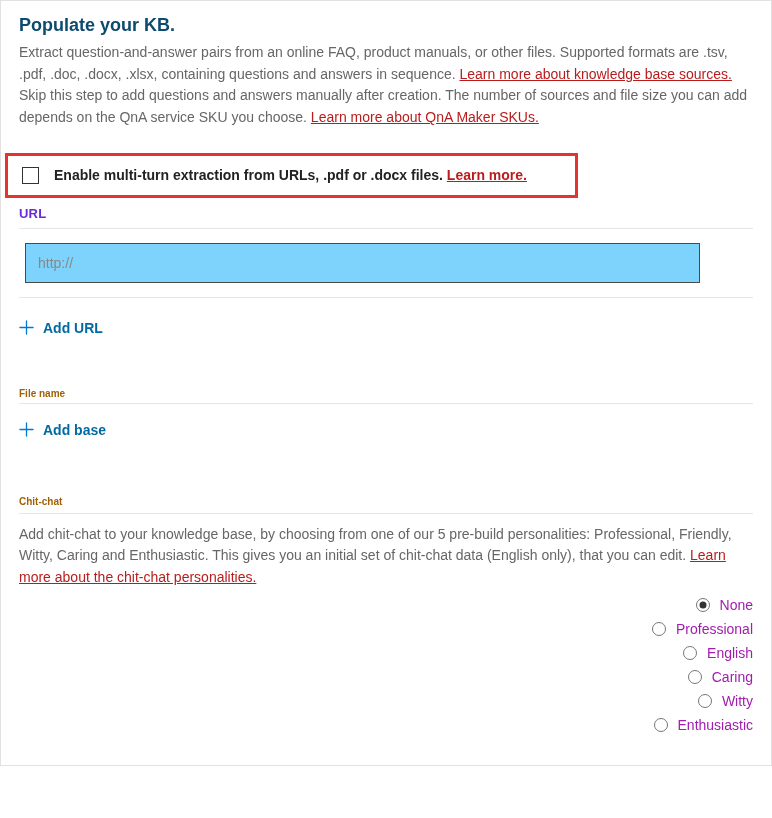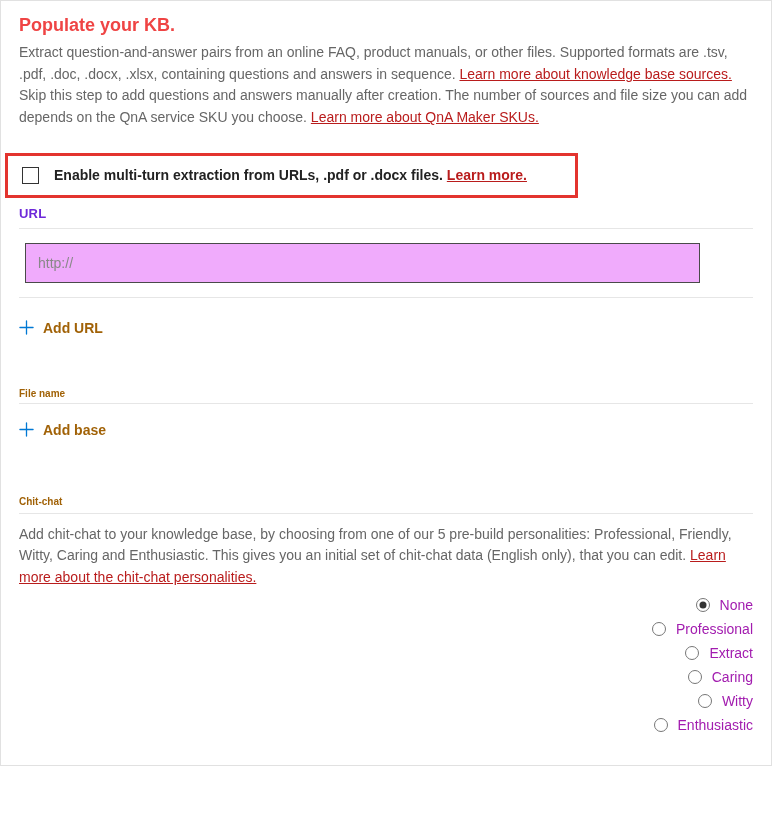--- a/index.html
+++ b/index.html
@@ -11,21 +11,21 @@
       width: 772px;
     }
     .panel {
       border: 1px solid #e1e1e1;
       padding: 14px 18px 24px 18px;
     }
     h2.title {
       font-size: 18px;
       font-weight: 600;
       margin-bottom: 6px;
-      color: #ef4444;
+      color: #0c4a6e;
     }
     .desc {
       color: #666;
       line-height: 1.55;
       font-size: 14px;
     }
     a.link {
       color: #b91c1c;
       text-decoration: underline;
       cursor: pointer;
@@ -68,30 +68,30 @@
     }
     .hr.tight { margin: 4px 0 10px 0; }
     .url-input {
       width: 680px;
       max-width: 92%;
       height: 40px;
       border: 1px solid #4a4a4a;
       padding: 17px 12px;
       font-size: 14px;
       color: #666;
-      background: #f0abfc;
+      background: #7dd3fc;
       display: block;
       margin-bottom: 14px;
       margin-left: 6px;
     }
     .url-input::placeholder { color: #888; }
     .add-btn {
       display: inline-flex;
       align-items: center;
-      color: #a16207;
+      color: #0369a1;
       font-weight: 600;
       font-size: 14px;
       cursor: pointer;
       background: none;
       border: none;
       padding: 8px 0;
     }
     .plus-icon {
       width: 15px; height: 15px;
       margin-right: 9px;
@@ -195,21 +195,21 @@
       <div class="radio-item">
         <span class="radio selected"></span>
         <span>None</span>
       </div>
       <div class="radio-item">
         <span class="radio"></span>
         <span>Professional</span>
       </div>
       <div class="radio-item">
         <span class="radio"></span>
-        <span>Extract</span>
+        <span>English</span>
       </div>
       <div class="radio-item">
         <span class="radio"></span>
         <span>Caring</span>
       </div>
       <div class="radio-item">
         <span class="radio"></span>
         <span>Witty</span>
       </div>
       <div class="radio-item">

